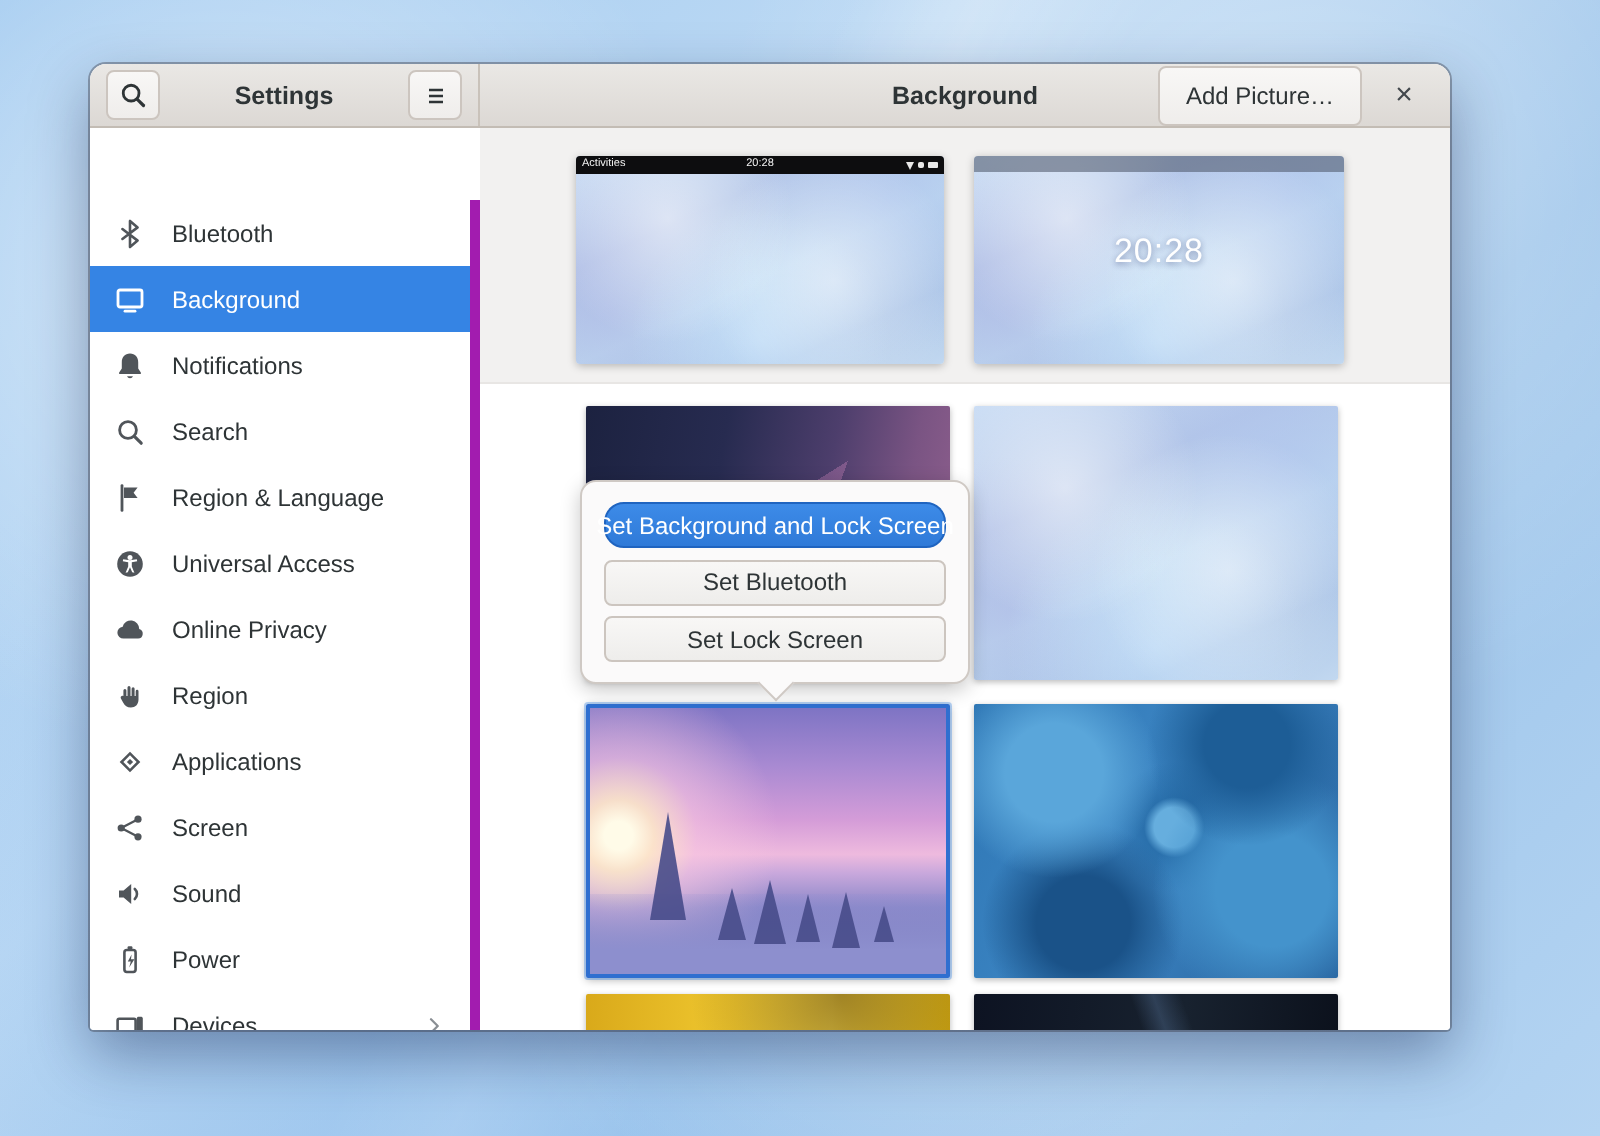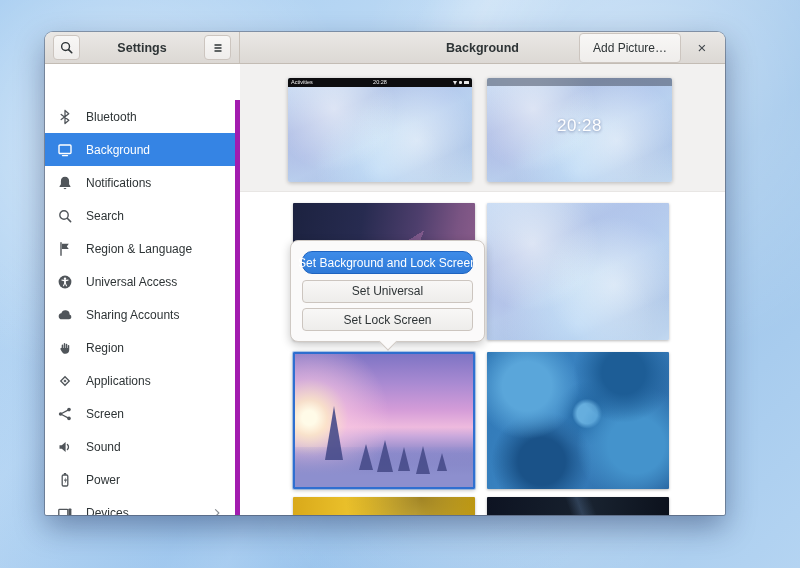--- a/index.html
+++ b/index.html
@@ -274,21 +274,21 @@
             </svg>
           </span>
           <span>Universal Access</span>
         </div>
         <div class="sidebar-item">
           <span class="icn">
             <svg viewBox="0 0 16 16">
               <path d="M4.7 12.3a3 3 0 0 1-.35-5.98A4.2 4.2 0 0 1 12.6 7.5a2.45 2.45 0 0 1-.55 4.8z" fill="currentColor"></path>
             </svg>
           </span>
-          <span>Sharing Accounts</span>
+          <span>Online Privacy</span>
         </div>
         <div class="sidebar-item">
           <span class="icn">
             <svg viewBox="0 0 16 16">
               <path d="M4.7 8.7V5.2a.75.75 0 0 1 1.5 0V8h.55V3.8a.75.75 0 0 1 1.5 0V8h.55V4.4a.75.75 0 0 1 1.5 0V8h.55V5.6a.7.7 0 0 1 1.4 0v4.2c0 2.5-1.6 4-3.8 4-1.9 0-3-.9-3.9-2.6l-1.1-2c-.3-.55 0-1.15.6-1.3.4-.1.85.1 1.05.5z" fill="currentColor"></path>
             </svg>
           </span>
           <span>Region</span>
         </div>
         <div class="sidebar-item">
@@ -389,19 +389,19 @@
             <i class="tree"></i>
             <i class="tree"></i>
           </div>
           <div class="tile blue-spirals" style="left: 247px; top: 160px;"></div>
           <div class="tile golden-field" style="left: 53px; top: 305px;"></div>
           <div class="tile dark-navy" style="left: 247px; top: 305px;"></div>
         </div>
 
       <div class="popover" id="popover">
           <button class="pop-btn suggested">Set Background and Lock Screen</button>
-          <button class="pop-btn">Set Universal</button>
+          <button class="pop-btn">Set Bluetooth</button>
           <button class="pop-btn">Set Lock Screen</button>
         </div>
 
     </div>
   </div>
 </div>
 
 </body></html>

